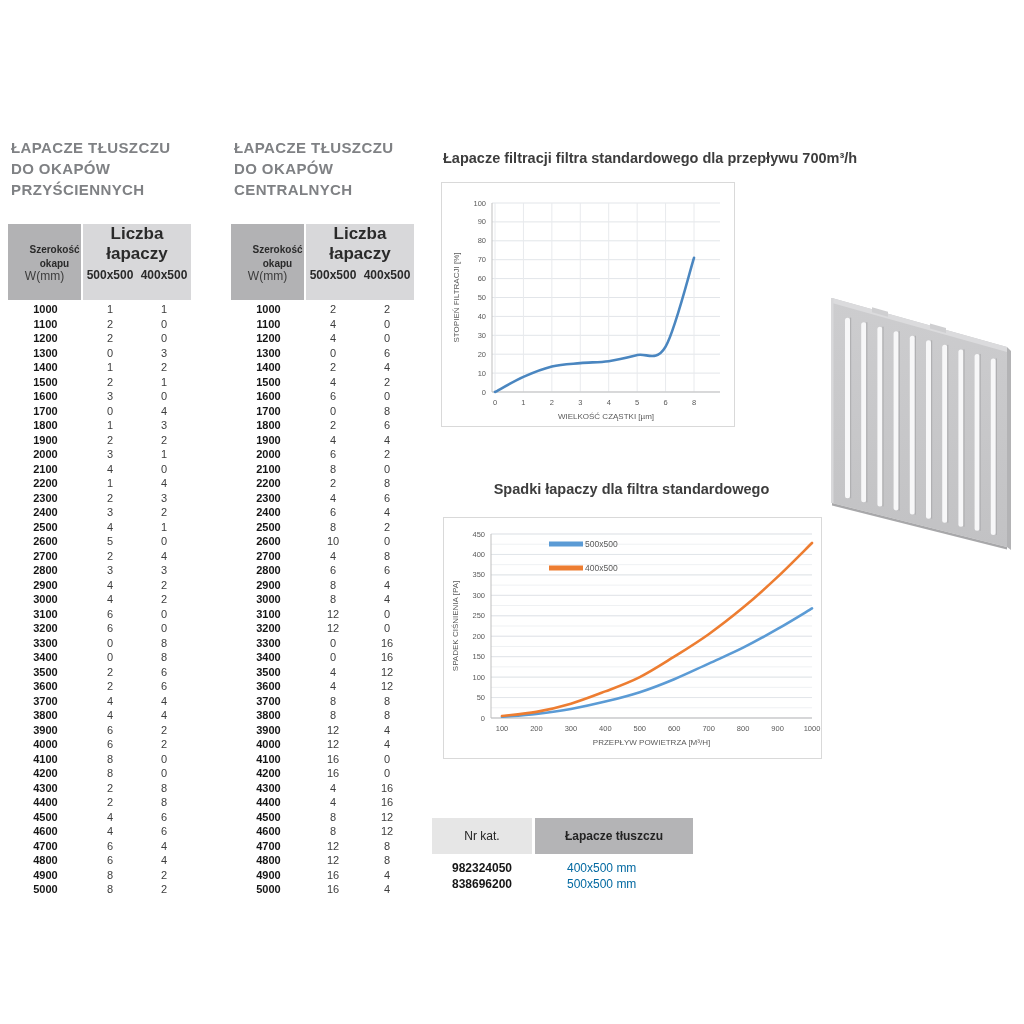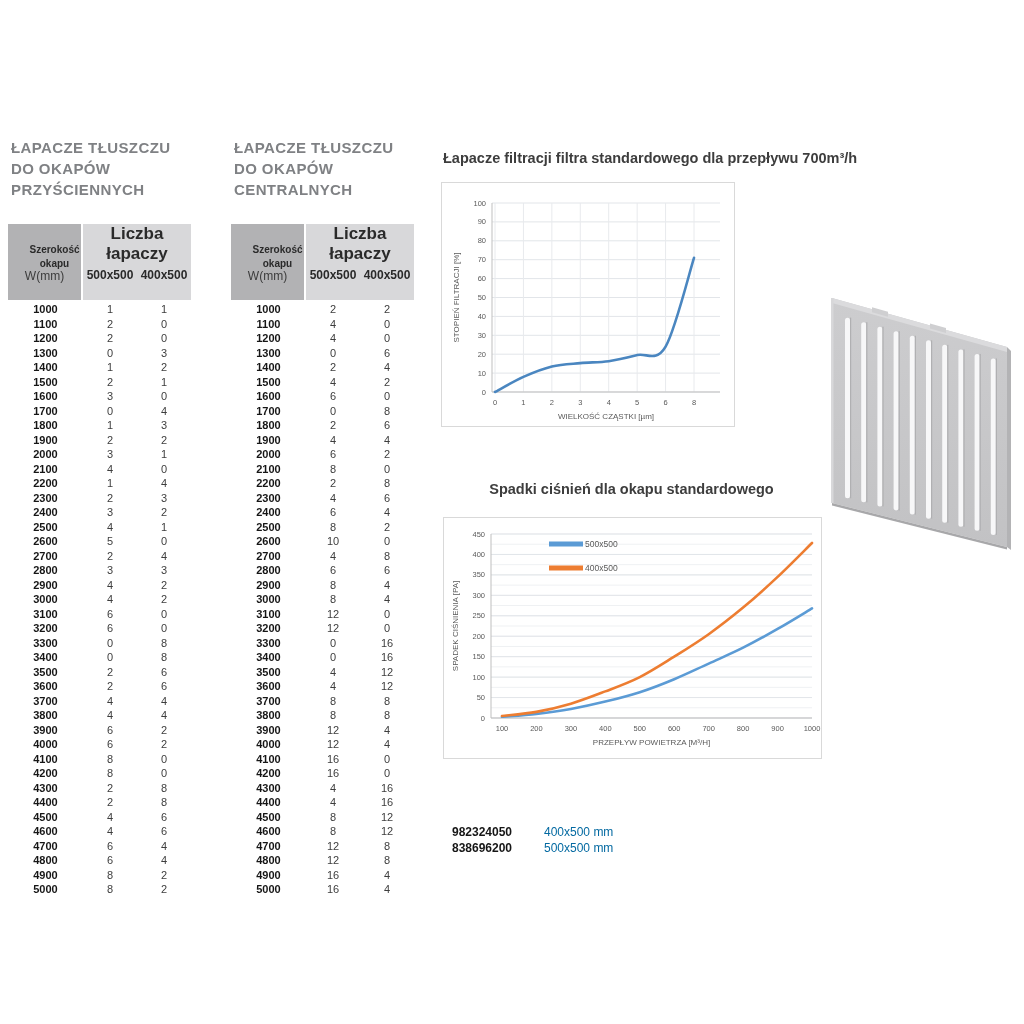--- a/index.html
+++ b/index.html
@@ -22,21 +22,21 @@
   .hood-table tbody tr:first-child td{padding-top:2px;}
 
   
   .chart-box{background:#fff;border:1px solid #d9d9d9;}
   .chart-title{font-size:14.5px;font-weight:600;color:#3d3d3d;}
 
   
   .cat-h{font-size:12px;color:#242424;display:flex;align-items:center;justify-content:center;height:36px;}
   .cat-h.c1{background:#e6e6e6;width:100px;}
   .cat-h.c2{background:#b4b4b6;width:158px;font-weight:bold;}
-  .cat-row{display:flex;height:16px;align-items:center;}
+  .cat-row{display:flex;height:16px;align-items:center;gap:23px;}
   .cat-nr{width:100px;text-align:center;font-size:12px;font-weight:bold;color:#161616;}
   .cat-size{width:158px;padding-left:12px;font-size:12px;color:#0369a1;box-sizing:border-box;}
 </style>
 </head>
 <body>
 
 <div class="abs sec-title" style="left:11px;top:137px;">
   <div>ŁAPACZE TŁUSZCZU</div>
   <div>DO OKAPÓW</div>
   <div>PRZYŚCIENNYCH</div>
@@ -536,21 +536,21 @@
       <text x="166.71428571428572" y="222" text-anchor="middle" font-size="7.5" fill="#595959" font-family="&quot;Liberation Sans&quot;,sans-serif">4</text>
       <text x="195.14285714285714" y="222" text-anchor="middle" font-size="7.5" fill="#595959" font-family="&quot;Liberation Sans&quot;,sans-serif">5</text>
       <text x="223.57142857142858" y="222" text-anchor="middle" font-size="7.5" fill="#595959" font-family="&quot;Liberation Sans&quot;,sans-serif">6</text>
       <text x="252" y="222" text-anchor="middle" font-size="7.5" fill="#595959" font-family="&quot;Liberation Sans&quot;,sans-serif">8</text>
       <text x="164" y="236" text-anchor="middle" font-size="8" fill="#595959" font-family="&quot;Liberation Sans&quot;,sans-serif">WIELKOŚĆ CZĄSTKI [µm]</text>
       <text x="17" y="114.5" text-anchor="middle" font-size="8" fill="#595959" font-family="&quot;Liberation Sans&quot;,sans-serif" transform="rotate(-90 17 114.5)">STOPIEŃ FILTRACJI [%]</text>
       <path d="M53 209 C57.7 206.5,71.9 198.2,81.4 193.9 C90.9 189.7,100.4 185.8,109.9 183.5 C119.4 181.2,128.8 181.0,138.3 180.1 C147.8 179.2,157.2 179.5,166.7 178.2 C176.2 176.9,185.6 174.5,195.1 172.1 C204.6 169.7,214.1 179.8,223.6 163.6 C233.1 147.4,247.3 89.6,252 74.8" fill="none" stroke="#4a86c0" stroke-width="2.6" stroke-linecap="round"></path>
     </svg>
 </div>
 
-<div class="abs chart-title" style="left:443px;top:481px;width:377px;text-align:center;">Spadki ciśnień dla okapu standardowego</div>
+<div class="abs chart-title" style="left:443px;top:481px;width:377px;text-align:center;">Spadki łapaczy dla filtra standardowego</div>
 <div class="abs chart-box" style="left:443px;top:517px;width:377px;height:240px;">
   <svg id="chart2" width="377" height="240">
       <line x1="47" y1="200" x2="368" y2="200" stroke="#eff1f3" stroke-width="1"></line>
       <line x1="47" y1="189.77777777777777" x2="368" y2="189.77777777777777" stroke="#eff1f3" stroke-width="1"></line>
       <line x1="47" y1="179.55555555555554" x2="368" y2="179.55555555555554" stroke="#eff1f3" stroke-width="1"></line>
       <line x1="47" y1="169.33333333333334" x2="368" y2="169.33333333333334" stroke="#eff1f3" stroke-width="1"></line>
       <line x1="47" y1="159.11111111111111" x2="368" y2="159.11111111111111" stroke="#eff1f3" stroke-width="1"></line>
       <line x1="47" y1="148.88888888888889" x2="368" y2="148.88888888888889" stroke="#eff1f3" stroke-width="1"></line>
       <line x1="47" y1="138.66666666666669" x2="368" y2="138.66666666666669" stroke="#eff1f3" stroke-width="1"></line>
       <line x1="47" y1="128.44444444444446" x2="368" y2="128.44444444444446" stroke="#eff1f3" stroke-width="1"></line>
@@ -642,20 +642,24 @@
         <rect x="153.6" y="73.928" width="1.2" height="176.92571428571426" fill="#b0b0b2"></rect>
         <rect x="164.79999999999998" y="78.464" width="5" height="176.46285714285716" rx="2.5" fill="#f7f7f8"></rect>
         <rect x="169.79999999999998" y="78.464" width="1.2" height="176.46285714285716" fill="#b0b0b2"></rect>
         <polygon points="6,223 181,267 181,269.5 6,225.5" fill="#a8a8aa"></polygon>
         <rect x="5" y="18" width="2.5" height="205" fill="#d8d8da"></rect>
       </g>
   </svg>
 </div>
 
 <div class="abs" style="left:432px;top:818px;">
+  <div style="display:flex;gap:3px;">
+    <div class="cat-h c1">Nr kat.</div>
+    <div class="cat-h c2">Łapacze tłuszczu</div>
+  </div>
   <div style="height:6px;"></div>
   <div class="cat-row">
     <div class="cat-nr">982324050</div>
     <div class="cat-size">400x500 mm</div>
   </div>
   <div class="cat-row">
     <div class="cat-nr">838696200</div>
     <div class="cat-size">500x500 mm</div>
   </div>
 </div>

